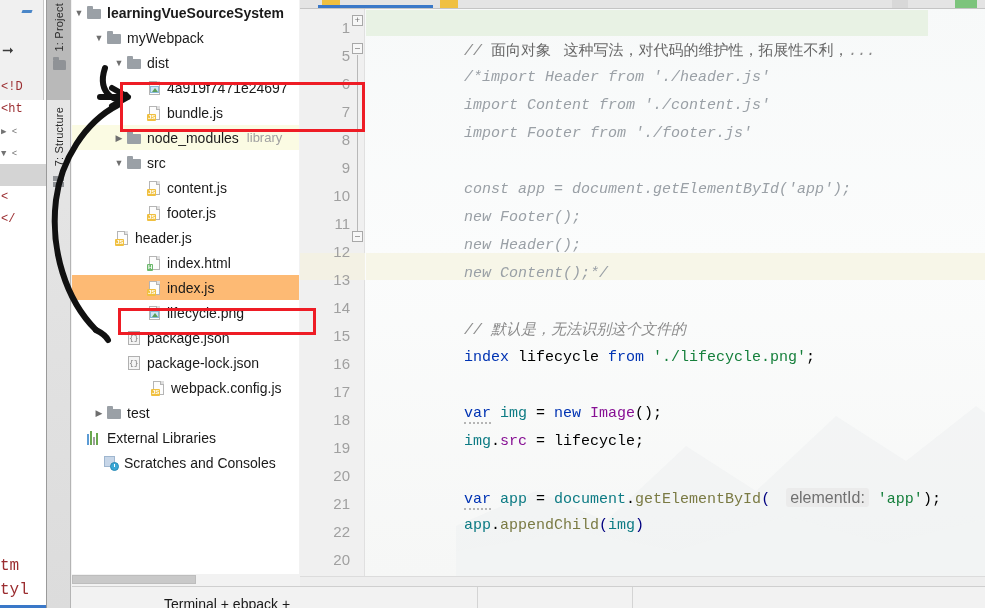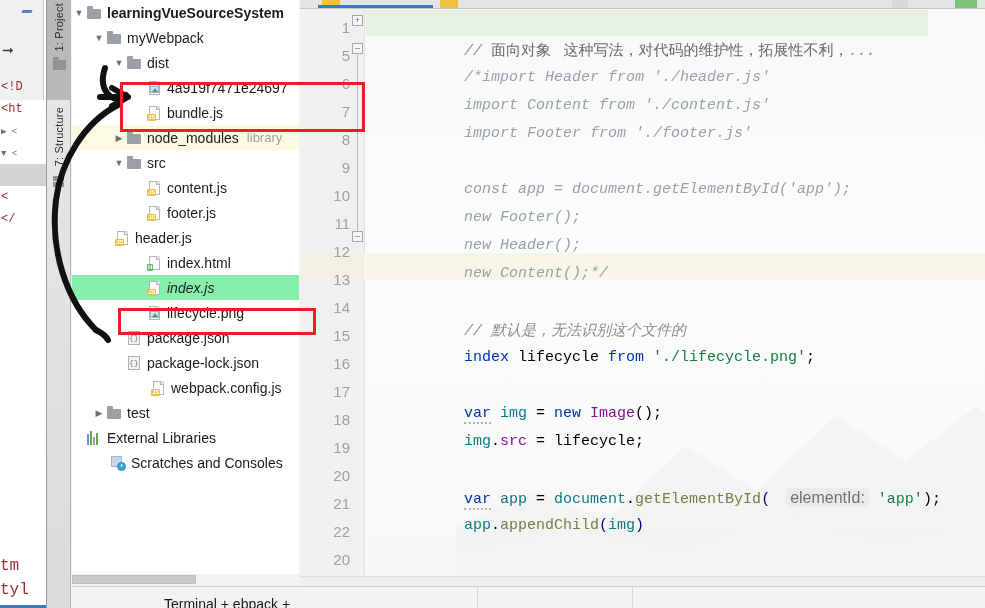--- a/index.html
+++ b/index.html
@@ -145,21 +145,21 @@
     height: 25px;
     display: flex;
     align-items: center;
     font-size: 14px;
     color: #1a1a1a;
     white-space: nowrap;
     padding-left: 0;
   }
   .trow.bold { font-weight: bold; }
   .trow.hl-yellow { background: #fbfbe3; }
-  .trow.selected { background: #86efac; font-style: italic; }
+  .trow.selected { background: #fdba74; }
   .twig { width: 14px; text-align: center; color: #6e6e6e; font-size: 9px; flex: 0 0 14px; }
   .tlabel { margin-left: 5px; }
   .tsub { margin-left: 8px; color: #a0a0a0; font-size: 13px; }
 
   
   .ico { flex: 0 0 16px; width:16px; height:16px; position: relative; display:inline-block; }
   .ico-folder { }
   .ico-folder .fbody {
     position:absolute; left:1px; top:4px; width:14px; height:10px;
     background:#9aa0a6; border-radius:1px;
@@ -532,21 +532,21 @@
           <div class="trow" style="padding-left: 0px;">
             <span class="twig"></span>
             <span class="ico ico-lib">
               <i></i>
               <i></i>
               <i></i>
               <i></i>
             </span>
             <span class="tlabel">External Libraries</span>
           </div>
-          <div class="trow" style="padding-left: 0px; margin-left: 24px;">
+          <div class="trow" style="padding-left: 17px;">
             <span class="twig"></span>
             <span class="ico ico-scratch">
               <span class="sq"></span>
               <span class="clock"></span>
             </span>
             <span class="tlabel">Scratches and Consoles</span>
           </div>
         </div>
     </div>
     <div class="tree-scroll-track">
@@ -616,21 +616,21 @@
           <span class="cmt-it">new Footer();</span>
         </div>
         <div class="cl" style="top:196px;">
           <span class="cmt-it">new Header();</span>
         </div>
         <div class="cl" style="top:224px;">
           <span class="cmt-it">new Content();*/</span>
         </div>
 
         <div class="cl" style="top:280px;">
-          <span class="cmt">// </span><span class="cmt" style="font-family:Liberation Sans, sans-serif;margin-top:8px;">默认是，无法识别这个文件的</span>
+          <span class="cmt">// </span><span class="cmt" style="font-family:Liberation Serif, serif;margin-top:8px;">默认是，无法识别这个文件的</span>
         </div>
 
         <div class="cl" style="top:308px;">
           <span class="kw">index</span><span class="ident"> lifecycle </span><span class="kw">from</span><span class="str"> './lifecycle.png'</span><span class="punct">;</span>
         </div>
 
         <div class="cl" style="top:364px;">
           <span class="kw squiggle">var</span><span class="teal"> img </span><span class="punct">= </span><span class="kw">new</span><span class="cls"> Image</span><span class="punct">();</span>
         </div>
 

